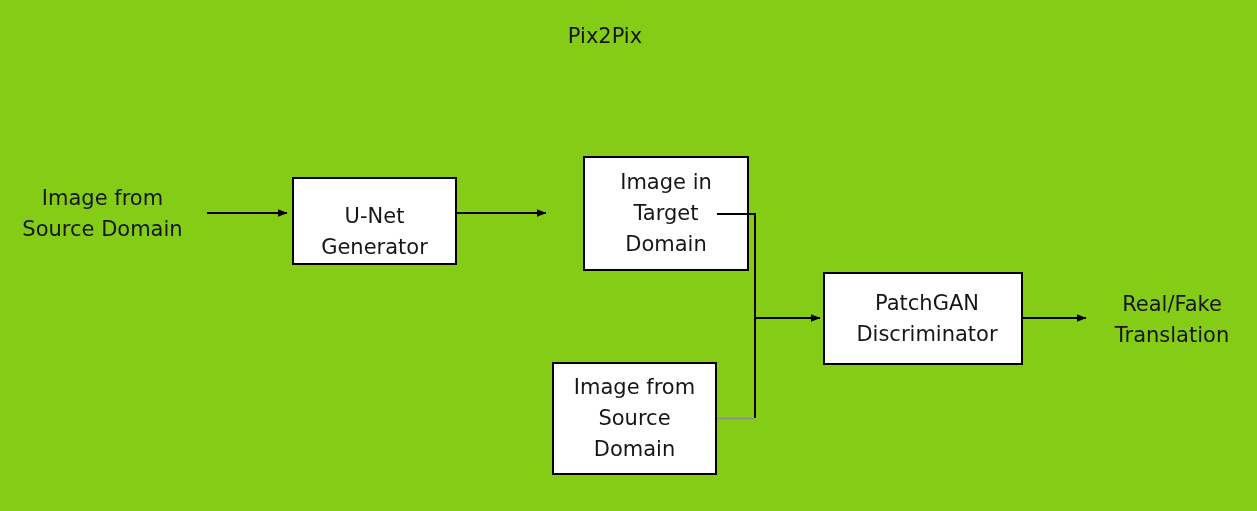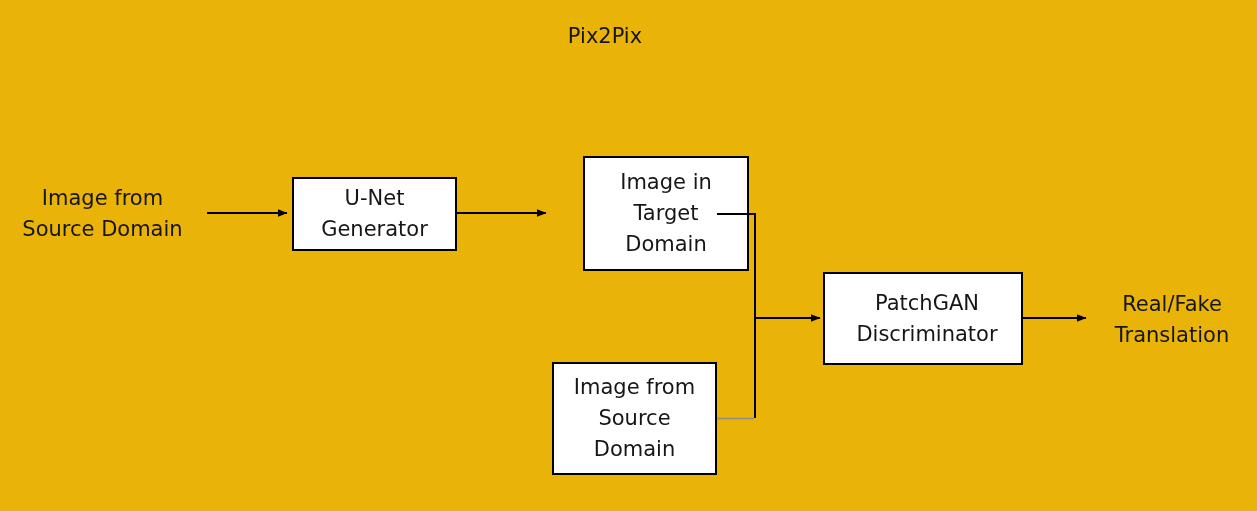--- a/index.html
+++ b/index.html
@@ -5,21 +5,21 @@
   html, body {
     margin: 0;
     padding: 0;
     background: #ffffff;
     font-family: "DejaVu Sans", "Liberation Sans", sans-serif;
   }
   .canvas {
     position: relative;
     width: 1257px;
     height: 511px;
-    background: #eab308;
+    background: #84cc16;
     overflow: hidden;
     color: #161616;
   }
   .diagram-title {
     position: absolute;
     top: 24px;
     left: 455px;
     width: 300px;
     text-align: center;
     font-size: 21px;
@@ -38,21 +38,21 @@
   }
   .node-label, .free-label {
     font-size: 21px;
     line-height: 31px;
     white-space: pre-line;
     text-align: center;
   }
   .free-label {
     position: absolute;
   }
-  .box-unet      { left: 292px; top: 177px; width: 165px; height: 74px;  }
+  .box-unet      { left: 292px; top: 177px; width: 165px; height: 88px; align-items: flex-end;  }
   .box-target    { left: 551px; top: 156px; width: 166px; height: 115px; margin-left: 32px; }
   .box-source    { left: 552px; top: 362px; width: 165px; height: 113px; }
   .box-patchgan  { left: 823px; top: 272px; width: 200px; height: 93px; padding-left: 8px;  }
   .label-input   { left: 5px;    top: 183px; width: 195px; }
   .label-output  { left: 1082px; top: 289px; width: 180px; }
   .wires {
     position: absolute;
     left: 0;
     top: 0;
     width: 1257px;

